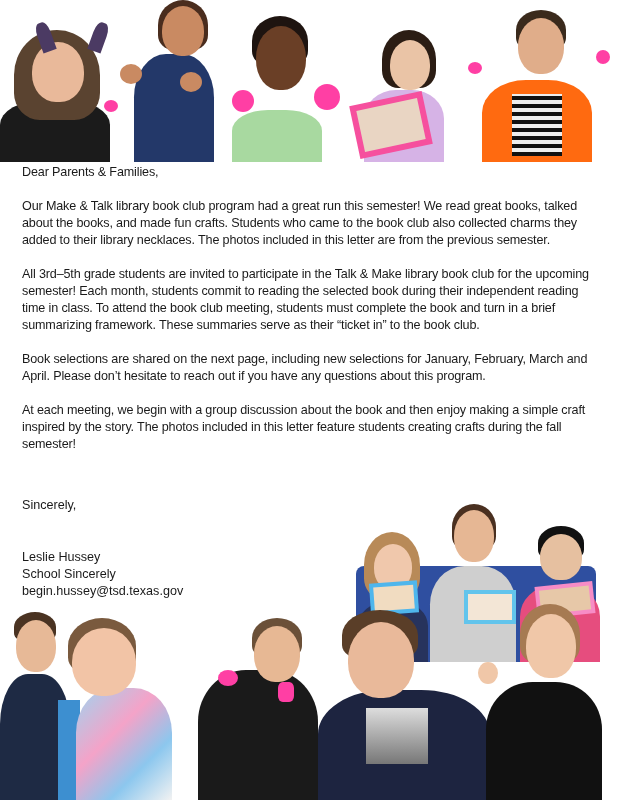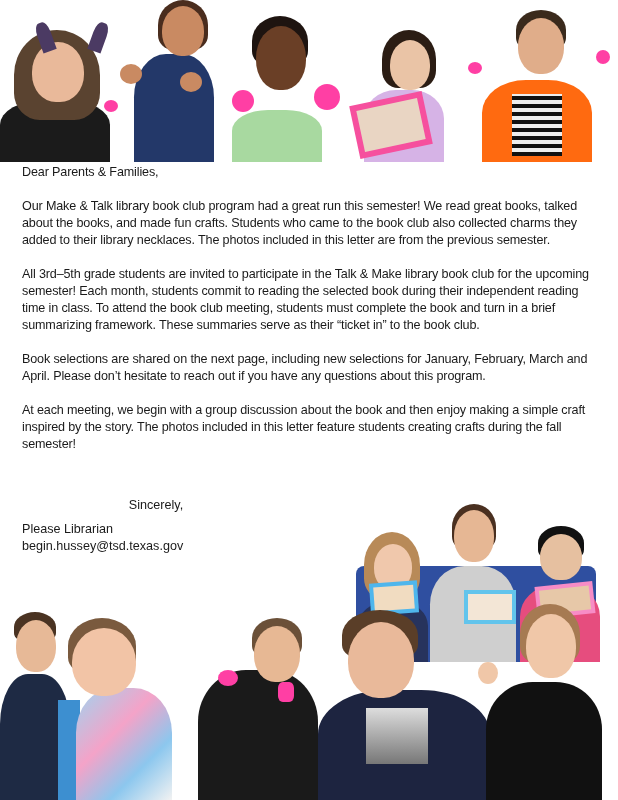--- a/index.html
+++ b/index.html
@@ -69,22 +69,23 @@
 
 <div class="letter">
   <p>Dear Parents &amp; Families,</p>
   <p>Our Make &amp; Talk library book club program had a great run this semester! We read great books, talked about the books, and made fun crafts.  Students who came to the book club also collected charms they added to their library necklaces.   The photos included in this letter  are from the previous semester.</p>
   <p>All 3rd–5th grade students are invited to participate in the Talk &amp; Make library book club for the upcoming semester!   Each month, students commit to reading the selected book during their independent reading time in class. To attend the book club meeting, students must complete the book and turn in a brief summarizing framework. These summaries serve as their “ticket in” to the book club.</p>
   <p>Book selections are shared on the next page, including new selections for January, February, March and April. Please don’t hesitate to reach out if you have any questions about this program.</p>
   <p>At each meeting, we begin with a group discussion about the book and then enjoy making a simple craft inspired by the story. The photos included in this letter feature students creating crafts during the fall semester!</p>
 </div>
 
 <div class="sig">
-  <p style="margin-bottom:7px;text-align:right;">Sincerely,</p>
-  <p>Please Librarian</p>
+  <p style="margin-bottom:35px;">Sincerely,</p>
+  <p>Leslie Hussey</p>
+  <p>School Sincerely</p>
   <p>begin.hussey@tsd.texas.gov</p>
 </div>
 
 <div class="photo" style="left:352px;top:502px;width:248px;height:160px;">
   <div style="position:absolute;left:4px;top:64px;width:240px;height:96px;background:#2f4fa0;border-radius:8px 8px 0 0;"></div>
   <div class="person" style="left:0;width:80px;height:130px;">
     <div class="shirt" style="left:6px;width:70px;height:60px;background:#27335d;"></div>
     <div class="hair" style="left:12px;top:0;width:56px;height:66px;background:#b88a58;"></div>
     <div class="head" style="left:22px;top:12px;width:38px;height:46px;background:#f0c8ac;"></div>
   </div>

